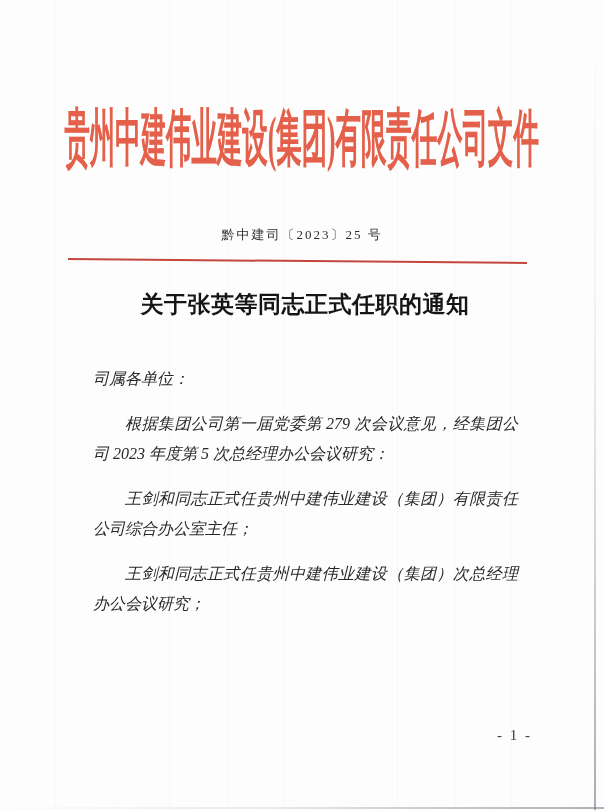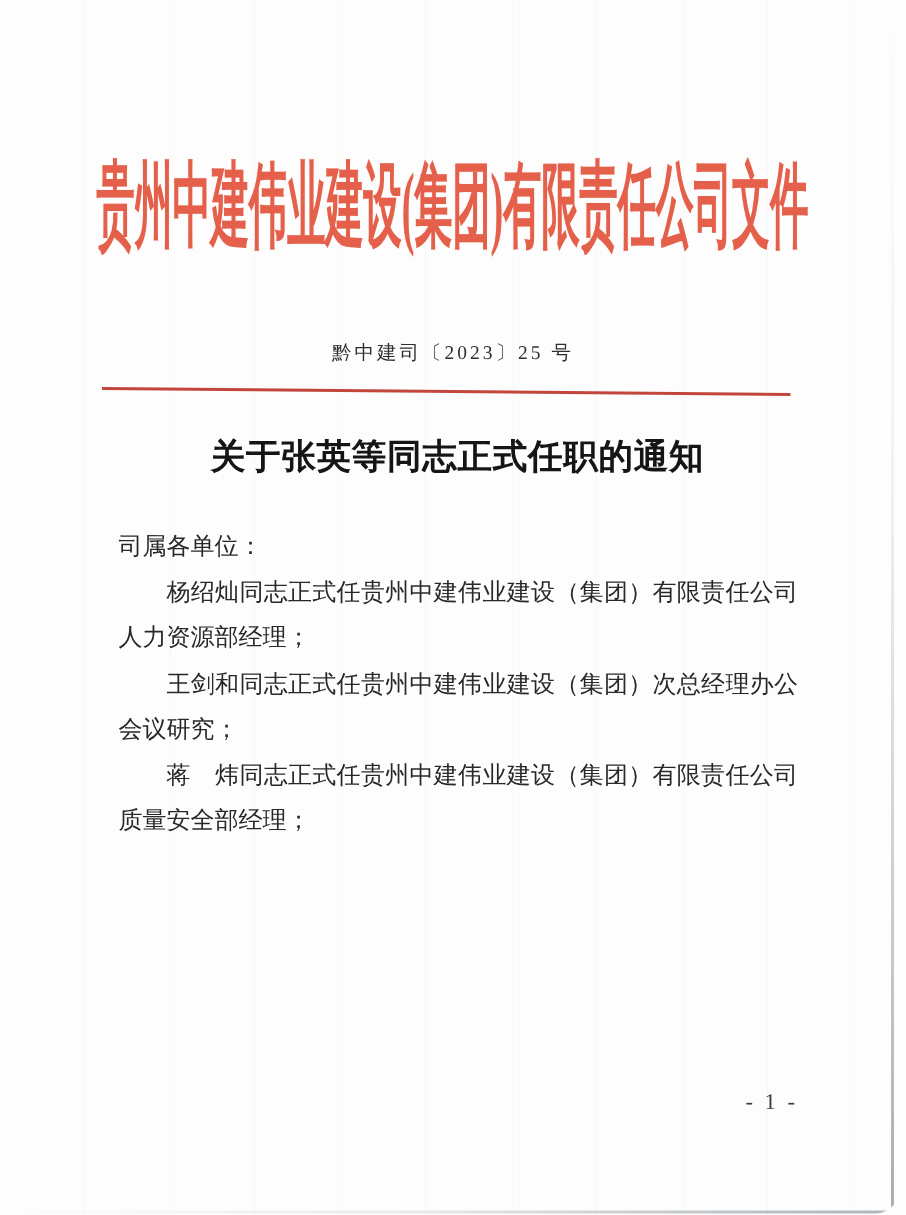--- a/index.html
+++ b/index.html
@@ -16,21 +16,20 @@
     
     background-image: repeating-linear-gradient(
       90deg,
       transparent 0px, transparent 55px,
       rgba(175,185,192,0.07) 55px, rgba(175,185,192,0.07) 56px,
       transparent 56px, transparent 113px,
       rgba(175,185,192,0.05) 113px, rgba(175,185,192,0.05) 114px
     );
     overflow: hidden;
     font-family: "Liberation Serif", "DejaVu Serif", serif;
-    border-radius: 25px;
   }
 
   
   .letterhead {
     position: absolute;
     top: 101px;
     left: 0;
     width: 100%;
     height: 74px;
     display: flex;
@@ -92,22 +91,23 @@
     position: absolute;
     top: 350px;
     left: 79px;
     width: 453px;
     font-size: 16px;
     line-height: 30.5px;
     color: #282828;
     text-align: justify;
   }
   .doc-body p {
-    margin: 0;
+    margin: 14px;
     padding: 0;
+    font-style: italic;
   }
   .doc-body p.para {
     text-indent: 32px;
   }
 
   
   .page-number {
     position: absolute;
     top: 727px;
     left: 0;
@@ -158,23 +158,23 @@
   </div>
 
   <div class="doc-number">黔中建司〔2023〕25 号</div>
 
   <div class="red-divider"></div>
 
   <h1 class="doc-title">关于张英等同志正式任职的通知</h1>
 
   <div class="doc-body">
     <p class="salutation">司属各单位：</p>
-    <p class="para">杨绍灿同志正式任贵州中建伟业建设（集团）有限责任公司人力资源部经理；</p>
+    <p class="para">根据集团公司第一届党委第 279 次会议意见，经集团公司 2023 年度第 5 次总经理办公会议研究：</p>
+    <p class="para">王剑和同志正式任贵州中建伟业建设（集团）有限责任公司综合办公室主任；</p>
     <p class="para">王剑和同志正式任贵州中建伟业建设（集团）次总经理办公会议研究；</p>
-    <p class="para">蒋　炜同志正式任贵州中建伟业建设（集团）有限责任公司质量安全部经理；</p>
   </div>
 
   <div class="page-number">- 1 -</div>
 
   <div class="edge-right"></div>
   <div class="edge-bottom"></div>
 
 </div>
 
 </body></html>

